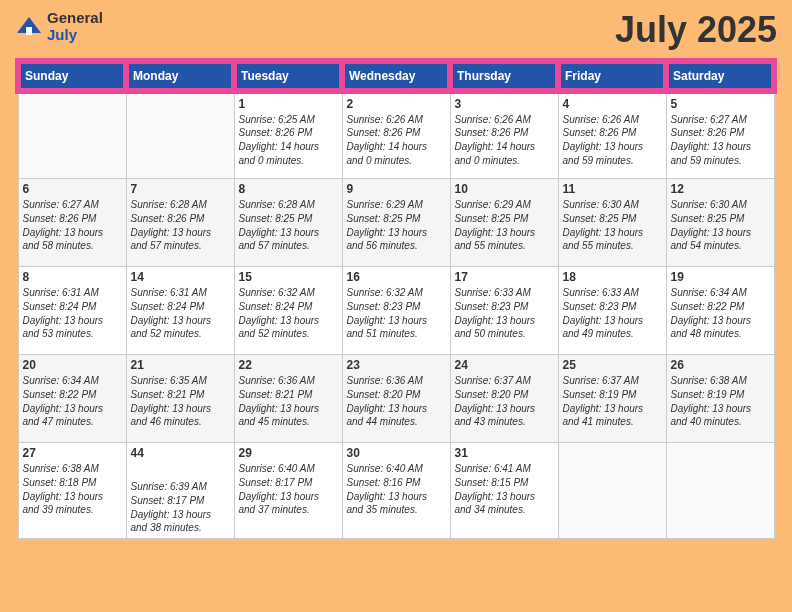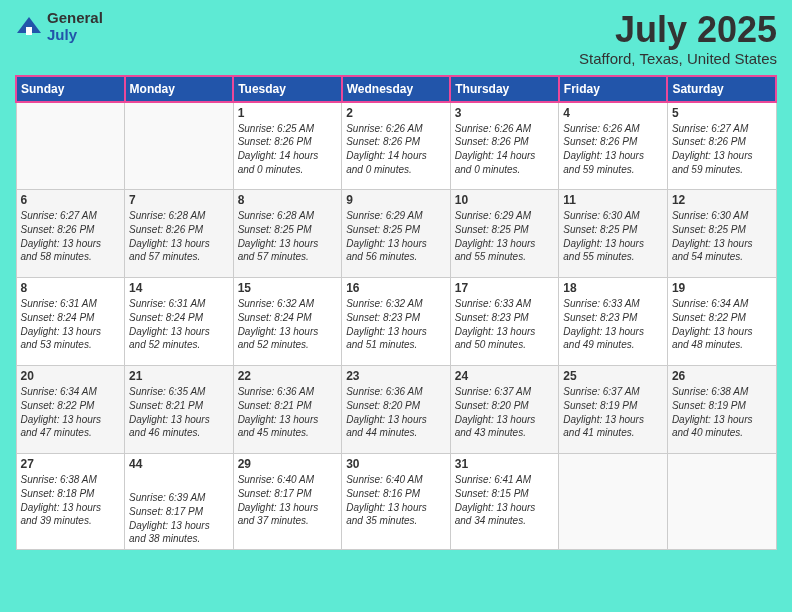--- a/index.html
+++ b/index.html
@@ -6,21 +6,21 @@
     body {
       font-family: Arial, sans-serif;
       background: #fff;
       width: 792px;
       height: 612px;
       overflow: hidden;
     }
     .page {
       width: 792px;
       height: 612px;
-      background: #5eead4;
+      background: #fdba74;
       padding: 10px 15px 26px 15px;
     }
     .header {
       display: flex;
       justify-content: space-between;
       align-items: flex-start;
       margin-bottom: 8px;
     }
     .logo {
       display: flex;
@@ -40,21 +40,20 @@
     .logo-blue {
       font-size: 15px;
       font-weight: bold;
       color: #2255aa;
     }
     .logo-icon {
       width: 28px;
       height: 28px;
     }
     .title-block {
-      text-align: right;
     }
     .month-title {
       font-size: 36px;
       font-weight: bold;
       color: #333;
       line-height: 1.1;
     }
     .location-title {
       font-size: 15px;
       color: #333;
@@ -64,21 +63,21 @@
       border-collapse: collapse;
       border: 1px solid #ccc;
     }
     .calendar th {
       background: #2255aa;
       color: #fff;
       font-size: 12px;
       font-weight: bold;
       padding: 5px 4px;
       text-align: left;
-      border: 2px solid #ec4899;
+      border: 6px solid #ec4899;
     }
     .calendar td {
       vertical-align: top;
       width: 108px;
       min-height: 80px;
       height: 88px;
       border: 1px solid #ccc;
       padding: 3px 4px;
       background: #fff;
       font-size: 10.2px;
@@ -113,21 +112,20 @@
         <polygon points="14,4 26,20 2,20" fill="#2255aa"></polygon>
         <rect x="11" y="14" width="6" height="8" fill="#fff"></rect>
       </svg>
       <div class="logo-text">
         <span class="logo-general">General</span>
         <span class="logo-blue">July</span>
       </div>
     </div>
     <div class="title-block">
       <div class="month-title">July 2025</div>
-      <div class="location-title">Stafford, Texas, United States</div>
     </div>
   </div>
 
   <table class="calendar">
     <thead>
       <tr>
         <th>Sunday</th>
         <th>Monday</th>
         <th>Tuesday</th>
         <th>Wednesday</th>

